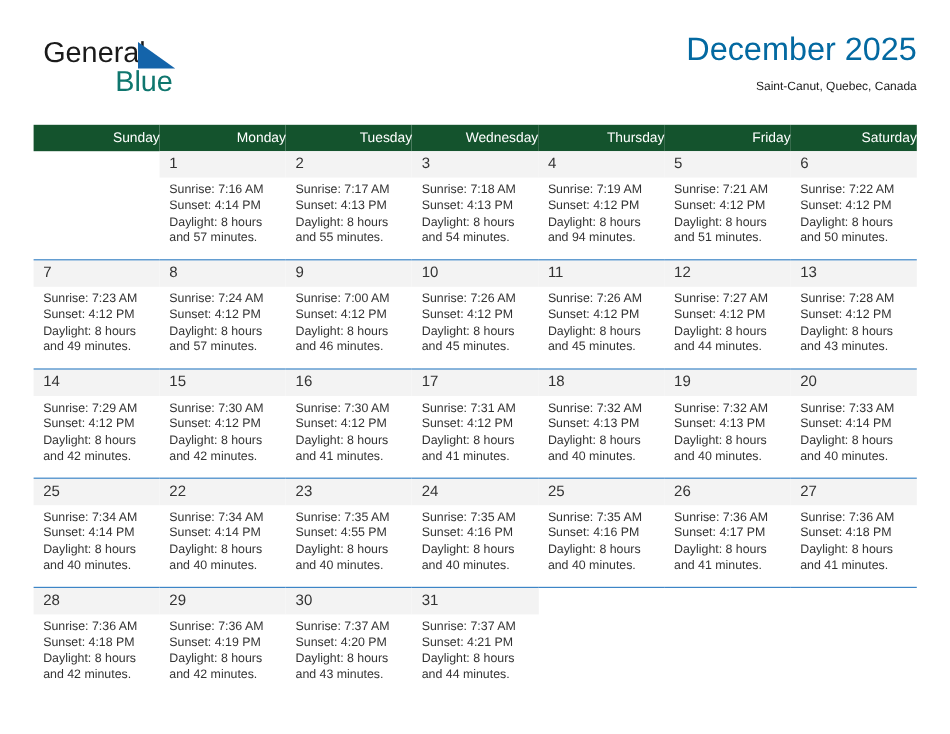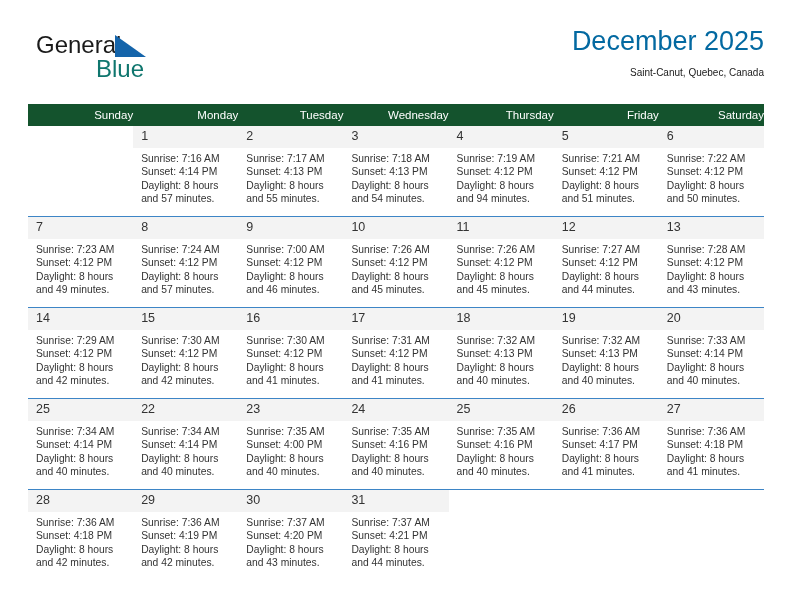--- a/index.html
+++ b/index.html
@@ -374,21 +374,21 @@
               <div>Sunrise: 7:34 AM</div>
               <div>Sunset: 4:14 PM</div>
               <div>Daylight: 8 hours</div>
               <div>and 40 minutes.</div>
             </div>
           </td>
           <td>
             <div class="daynum">23</div>
             <div class="cell-body">
               <div>Sunrise: 7:35 AM</div>
-              <div>Sunset: 4:00 PM</div>
+              <div>Sunset: 4:55 PM</div>
               <div>Daylight: 8 hours</div>
               <div>and 40 minutes.</div>
             </div>
           </td>
           <td>
             <div class="daynum">24</div>
             <div class="cell-body">
               <div>Sunrise: 7:35 AM</div>
               <div>Sunset: 4:16 PM</div>
               <div>Daylight: 8 hours</div>

